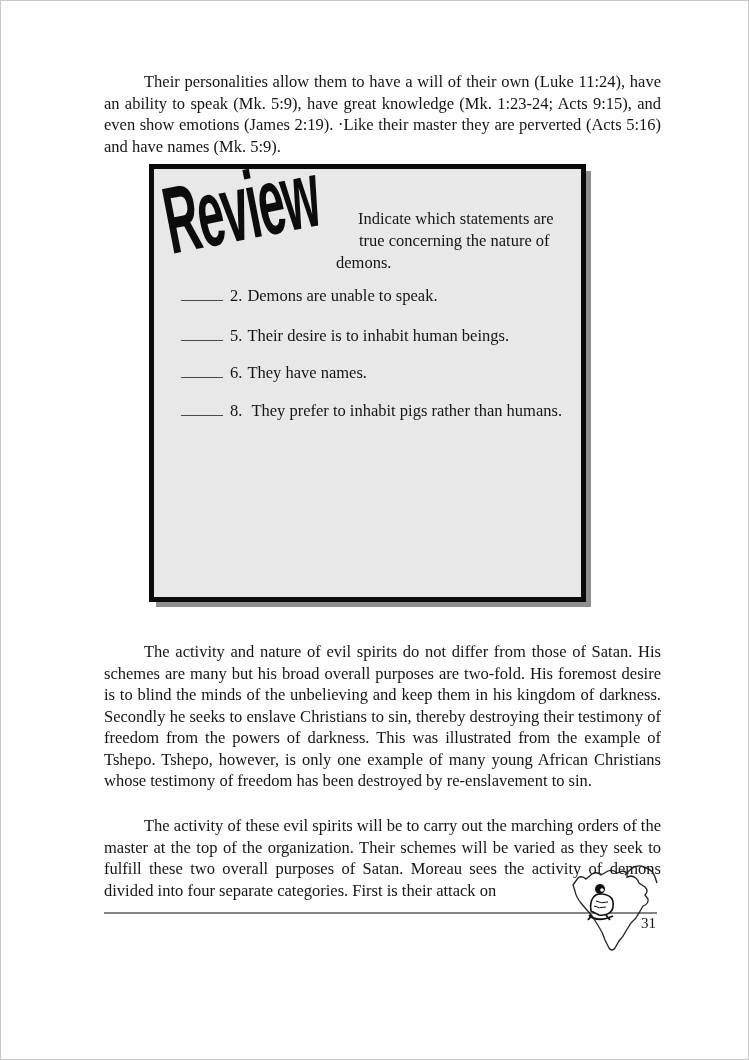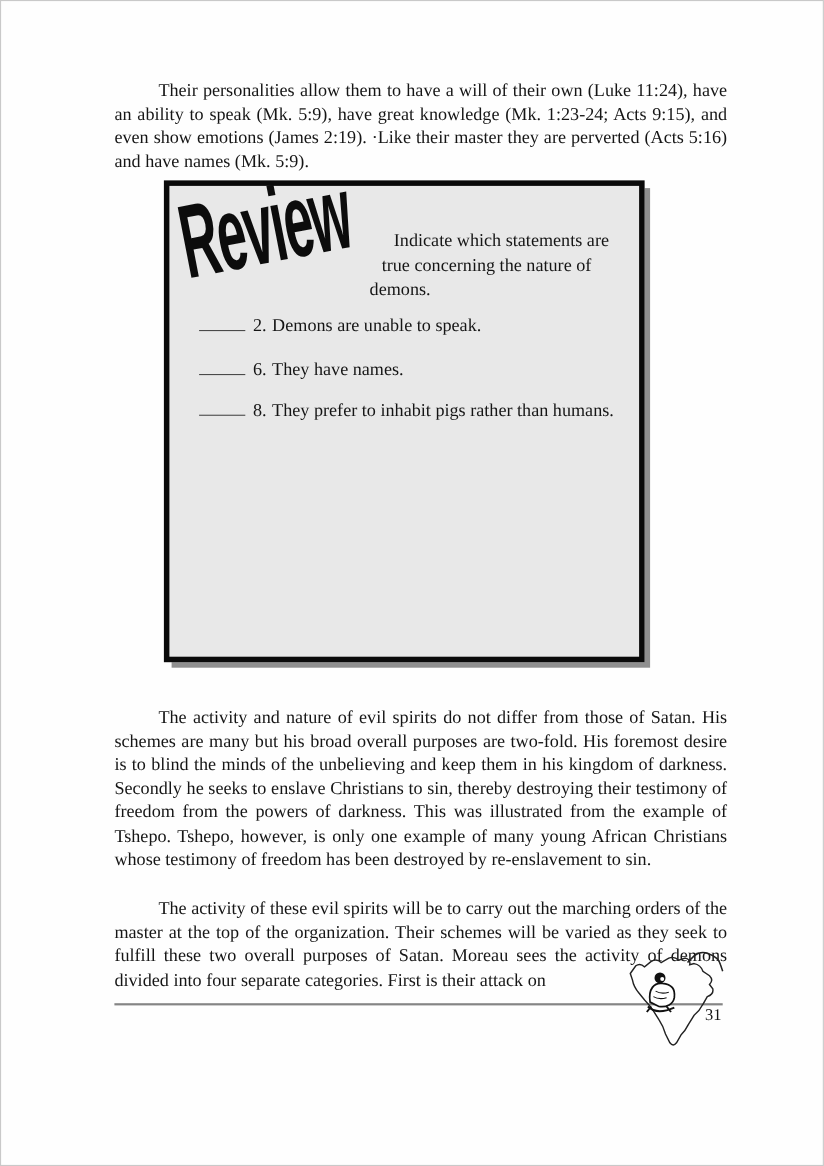--- a/index.html
+++ b/index.html
@@ -22,21 +22,21 @@
     box-shadow:6px 6px 0 -1px #8f8f8f;
   }
   .logo-wrap{position:absolute;left:18px;top:4px;width:170px;height:110px;}
   .logo-text{
     display:inline-block;font-family:"Liberation Sans","DejaVu Sans",sans-serif;
     font-weight:bold;font-size:95px;line-height:97px;letter-spacing:-3px;color:#0c0c0c;
     transform:rotate(-11deg) scaleX(0.5);transform-origin:0 88%;white-space:nowrap;
   }
   .prompt{position:absolute;left:181px;top:39px;width:246px;font-size:16.5px;line-height:21.8px;}
   .prompt .l1{margin-left:23px;}
-  .prompt .l2{margin-left:12px;}
+  .prompt .l2{margin-left:24px;}
   .prompt .l3{margin-left:1px;}
   .items{position:absolute;left:27px;top:0;right:8px;}
   .item{font-size:16.5px;line-height:22px;white-space:nowrap;}
   .item:nth-child(1){margin-top:116px;}
   .item:nth-child(2){margin-top:18px;}
   .item:nth-child(3){margin-top:15px;}
   .item:nth-child(4){margin-top:16px;}
   .item:nth-child(5){margin-top:15px;}
   .item:nth-child(6){margin-top:20px;text-align:center;}
   .item:nth-child(7){margin-top:23px;}
@@ -63,20 +63,23 @@
     <div class="prompt">
       <div class="l1">Indicate which statements are</div>
       <div class="l2">true concerning the nature of</div>
       <div class="l3">demons.</div>
     </div>
     <div class="items">
       <div class="item">
         <span class="blank"></span><span class="num">2.</span><span class="txt">Demons are unable to speak.</span>
       </div>
       <div class="item">
+        <span class="blank"></span><span class="num">5.</span><span class="txt">Their desire is to inhabit human beings.</span>
+      </div>
+      <div class="item">
         <span class="blank"></span><span class="num">6.</span><span class="txt">They have names.</span>
       </div>
       <div class="item">
         <span class="blank"></span><span class="num">8.</span><span class="txt">They prefer to inhabit pigs rather than humans.</span>
       </div>
     </div>
   </div>
 
   <p class="para p2">The activity and nature of evil spirits do not differ from those of Satan. His schemes are many but his broad overall purposes are two-fold. His foremost desire is to blind the minds of the unbelieving and keep them in his kingdom of darkness. Secondly he seeks to enslave Christians to sin, thereby destroying their testimony of freedom from the powers of darkness. This was illustrated from the example of Tshepo. Tshepo, however, is only one example of many young African Christians whose testimony of freedom has been destroyed by re-enslavement to sin.</p>
   <p class="para p3">The activity of these evil spirits will be to carry out the marching orders of the master at the top of the organization. Their schemes will be varied as they seek to fulfill these two overall purposes of Satan. Moreau sees the activity of demons divided into four separate categories. First is their attack on</p>

